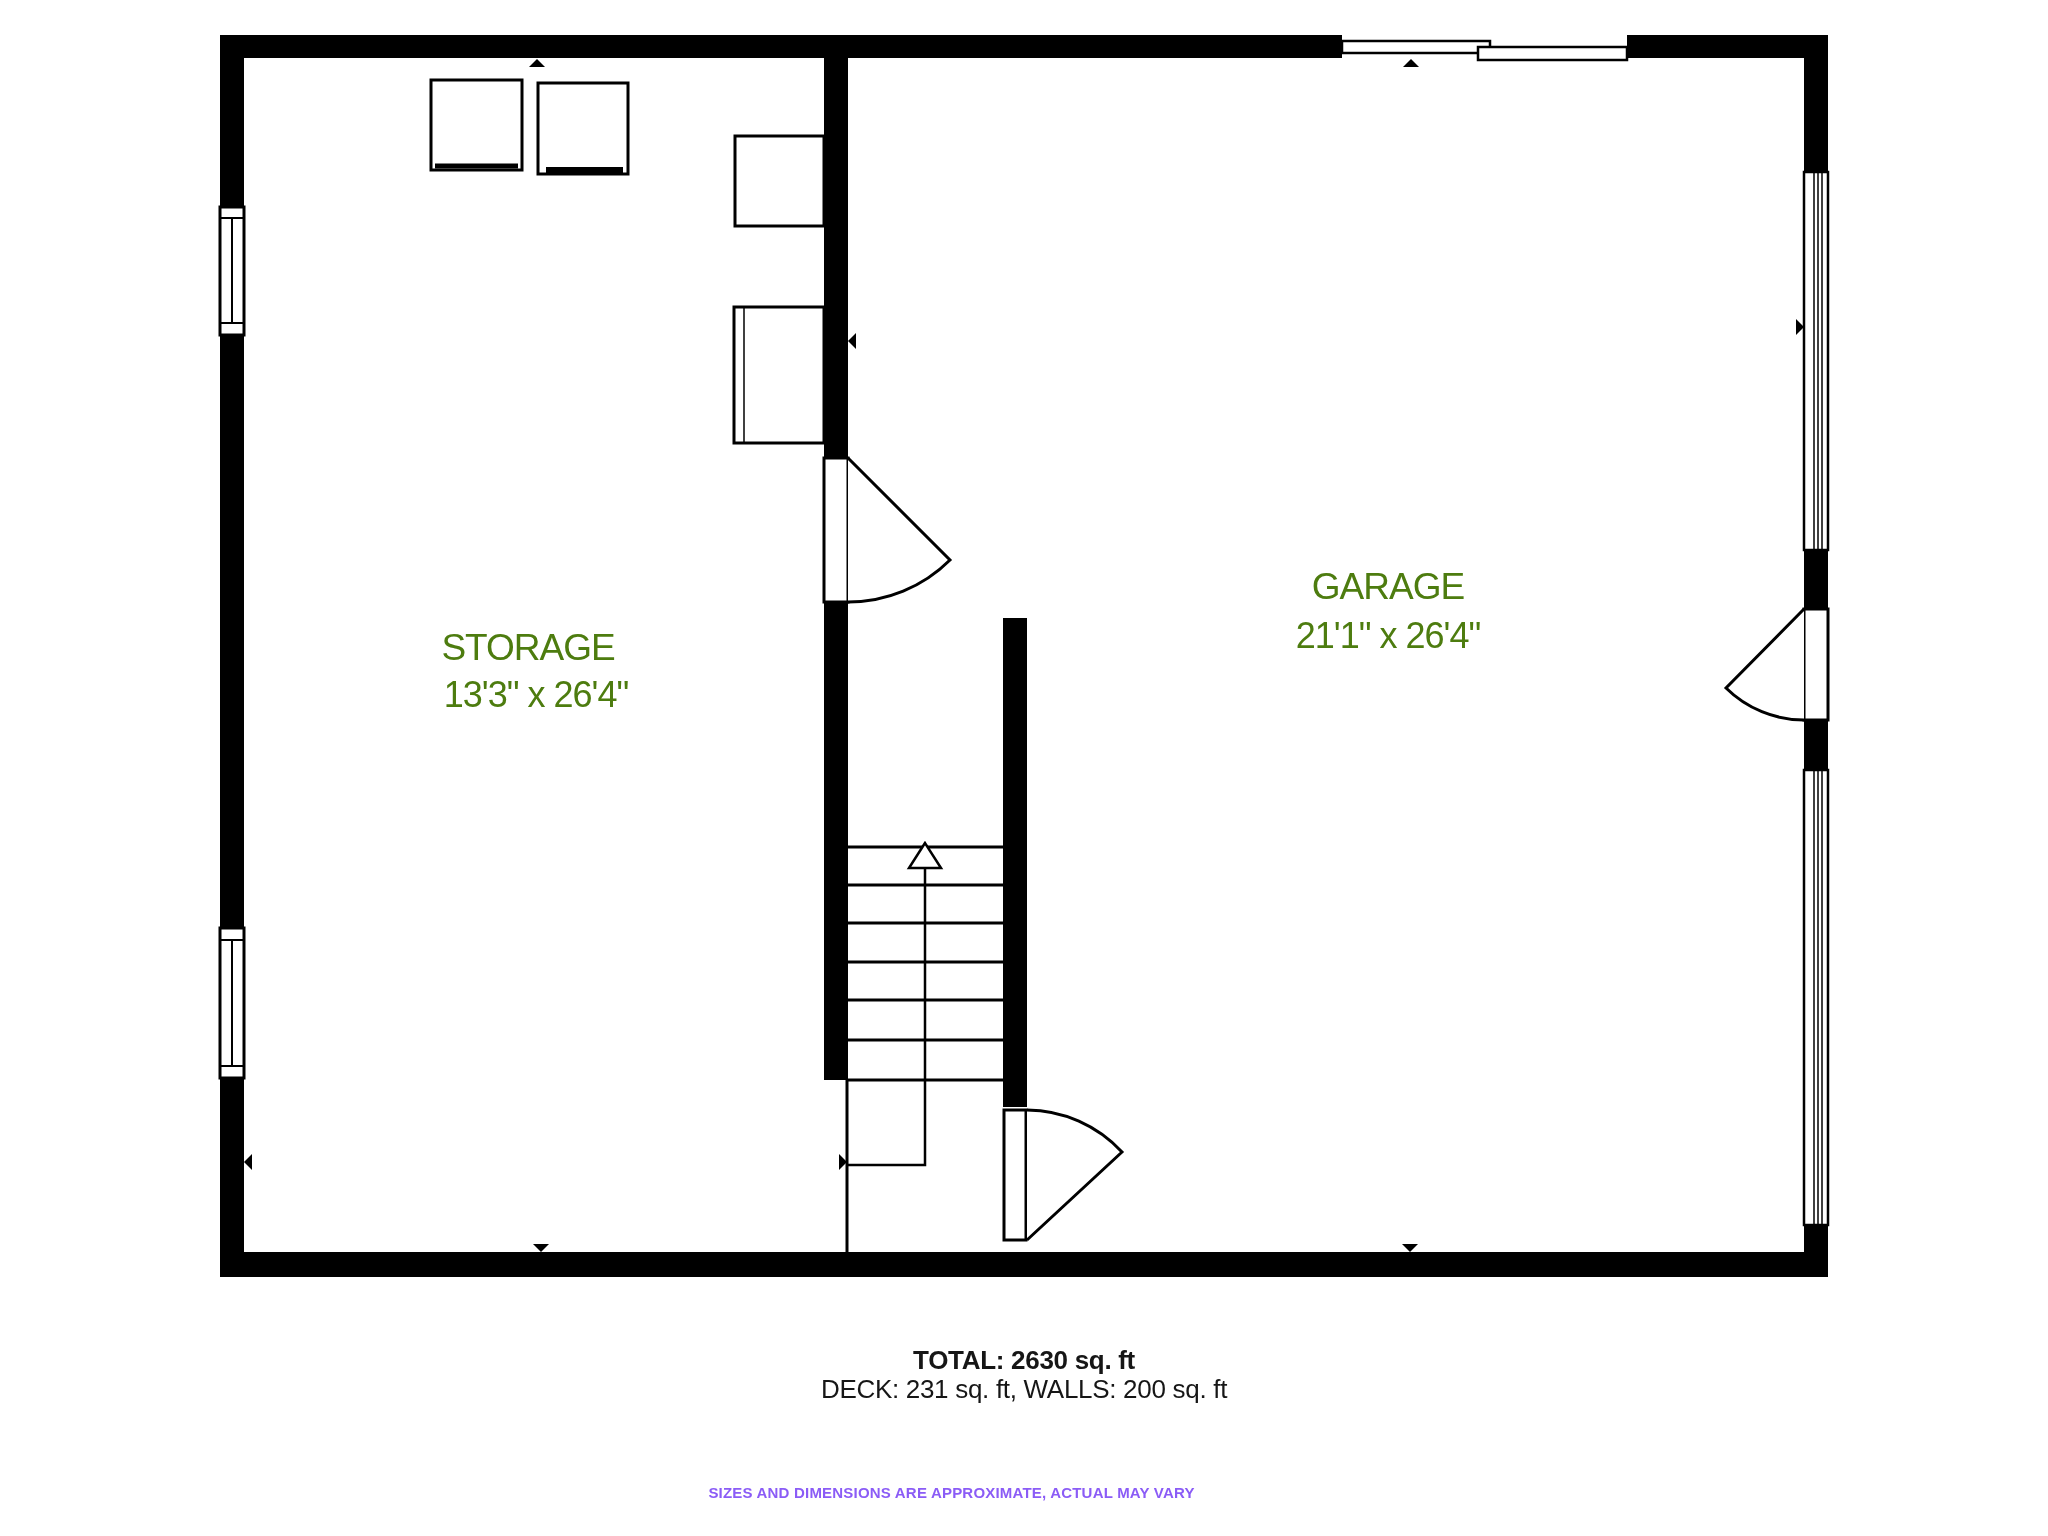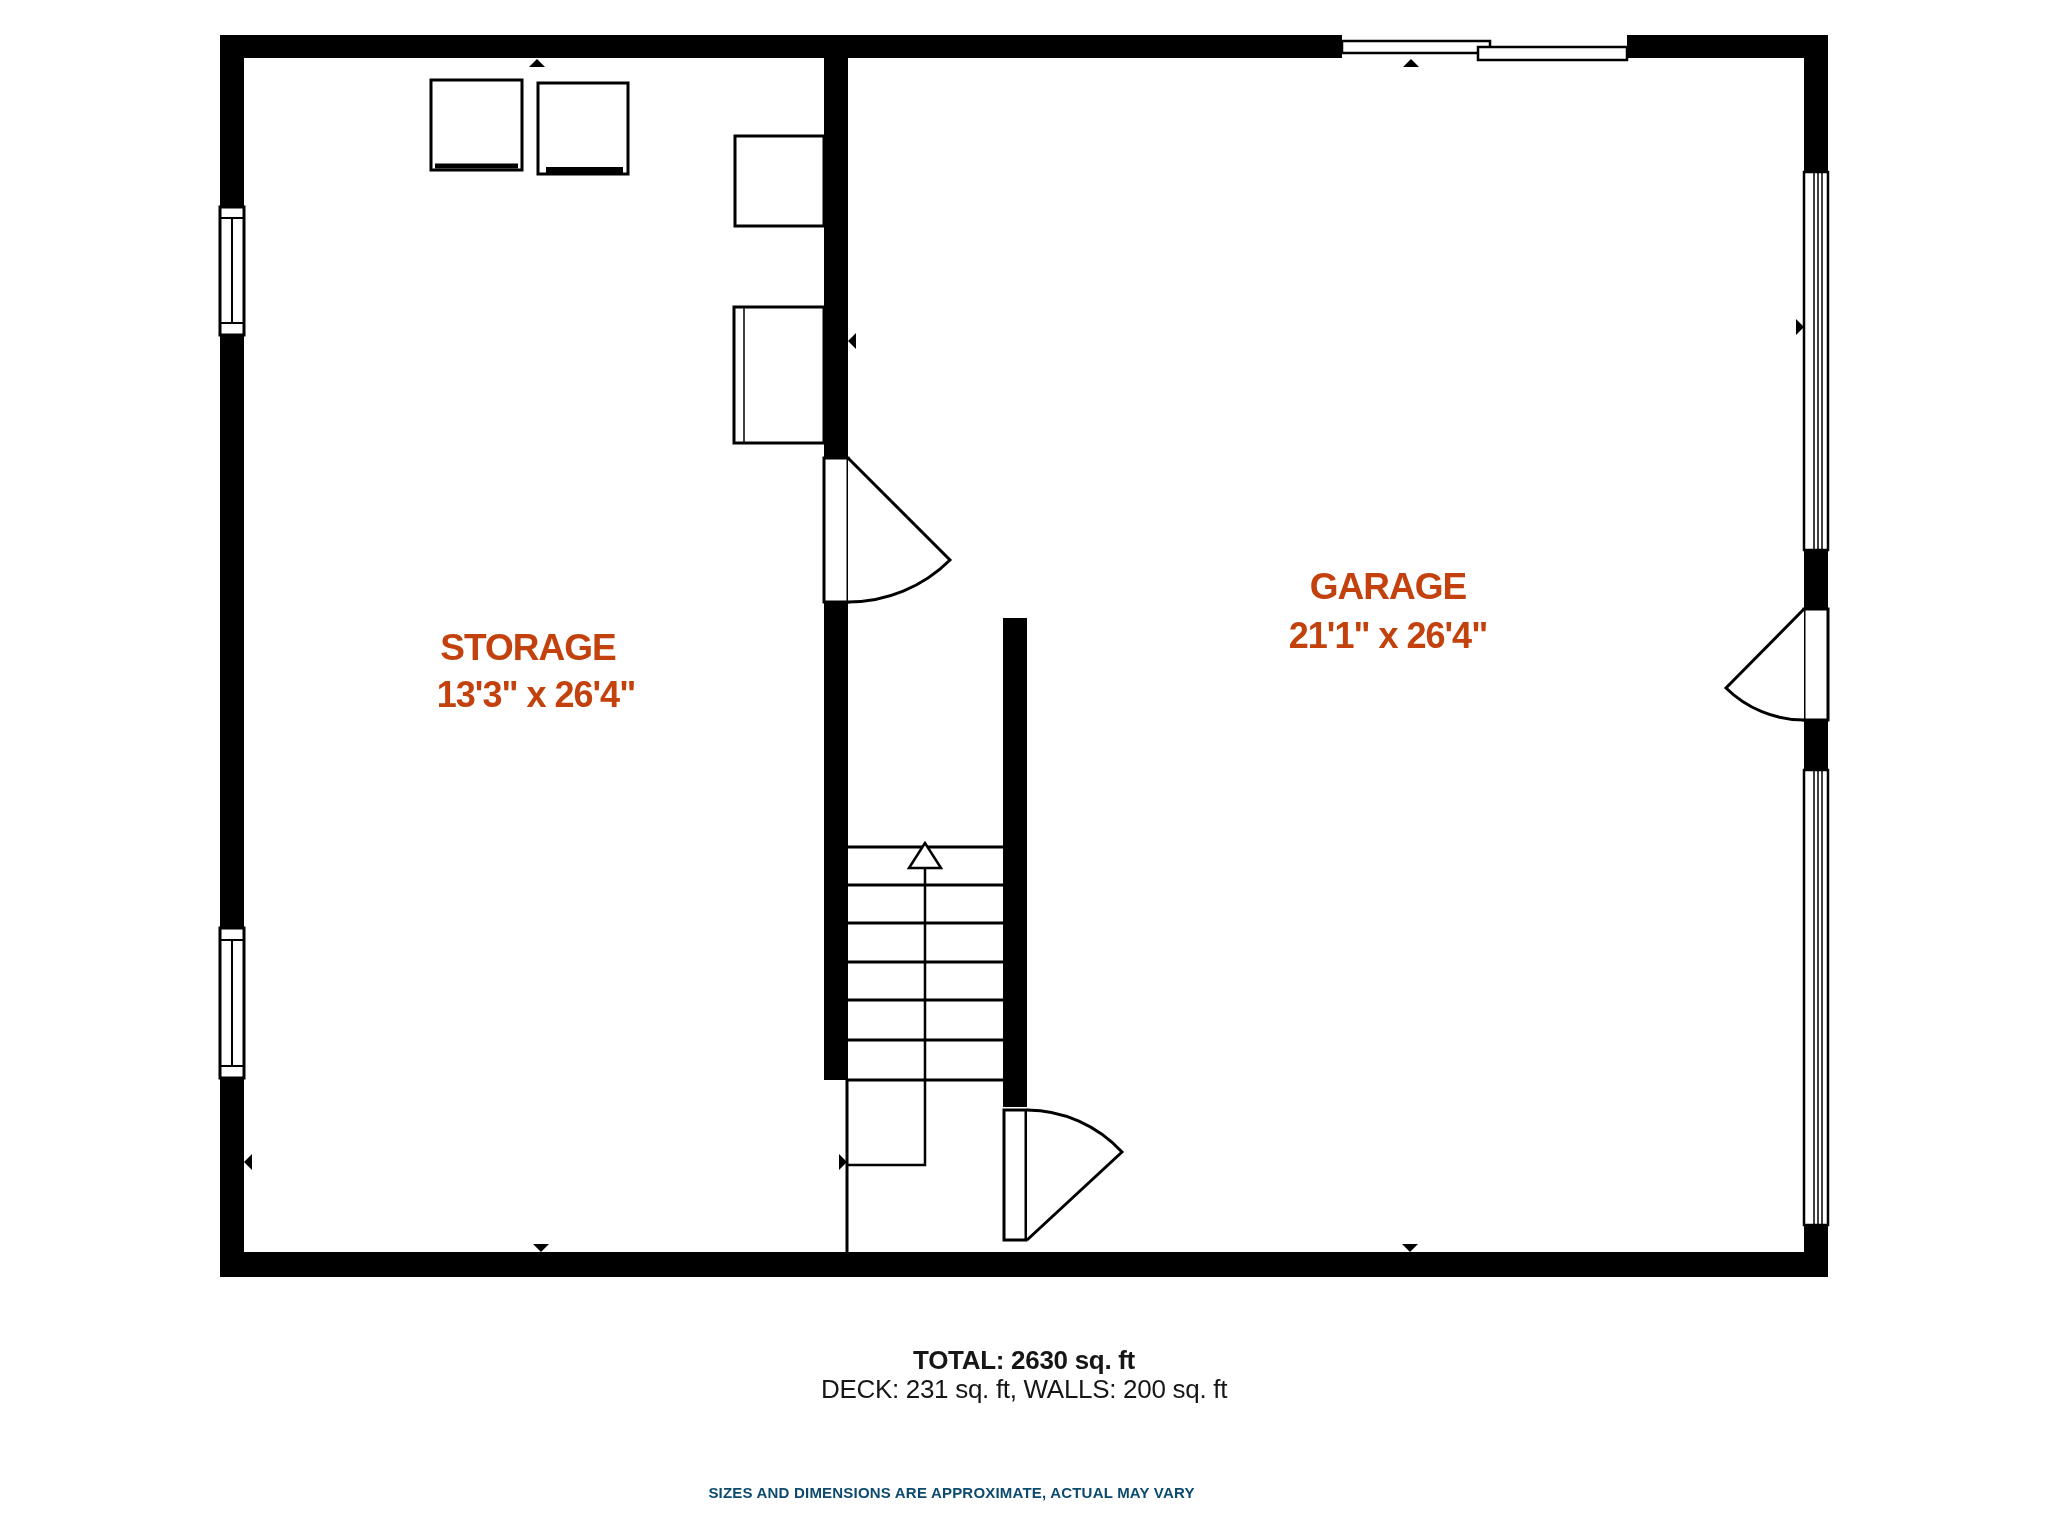--- a/index.html
+++ b/index.html
@@ -1,27 +1,27 @@
 <!DOCTYPE html>
 <html><head>
 <meta charset="utf-8">
 <style>
   html,body{margin:0;padding:0;background:#ffffff;}
   body{width:2048px;height:1536px;position:relative;overflow:hidden;
        font-family:"Liberation Sans", sans-serif;color:#1e1e1e;}
   #plan-svg{position:absolute;left:0;top:0;}
   .room-label{position:absolute;transform:translate(-50%,-50%);white-space:nowrap;
-              color:#c2410c;text-align:right;font-weight:bold;}
+              color:#4d7c0f;text-align:right;}
   .room-name{font-size:37px;letter-spacing:-1px;}
   .room-dims{font-size:36px;letter-spacing:-1px;}
   .summary{position:absolute;left:0;width:2048px;top:1346px;text-align:center;
            font-size:26px;line-height:29px;color:#161616;letter-spacing:-0.3px;}
   .summary .total-line{font-weight:bold;}
   .disclaimer{position:absolute;left:0;width:1903px;top:1484px;text-align:center;
-              font-size:15px;font-weight:600;color:#0c4a6e;letter-spacing:0.2px;}
+              font-size:15px;font-weight:600;color:#8b5cf6;letter-spacing:0.2px;}
 </style>
 </head>
 <body>
 
 <svg id="plan-svg" width="2048" height="1536" viewBox="0 0 2048 1536">
 
   <g fill="#000000">
 
     <rect x="220" y="35" width="1122" height="23"></rect>
 

